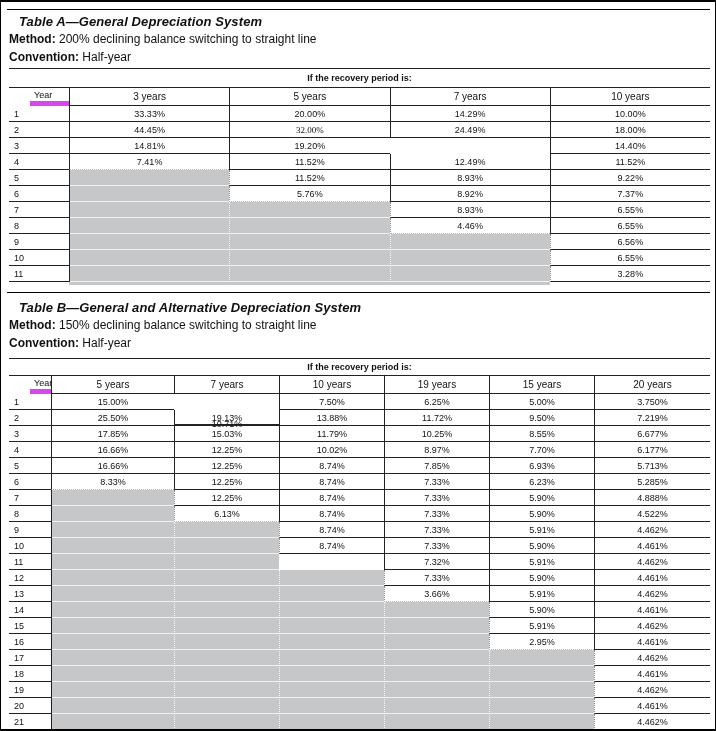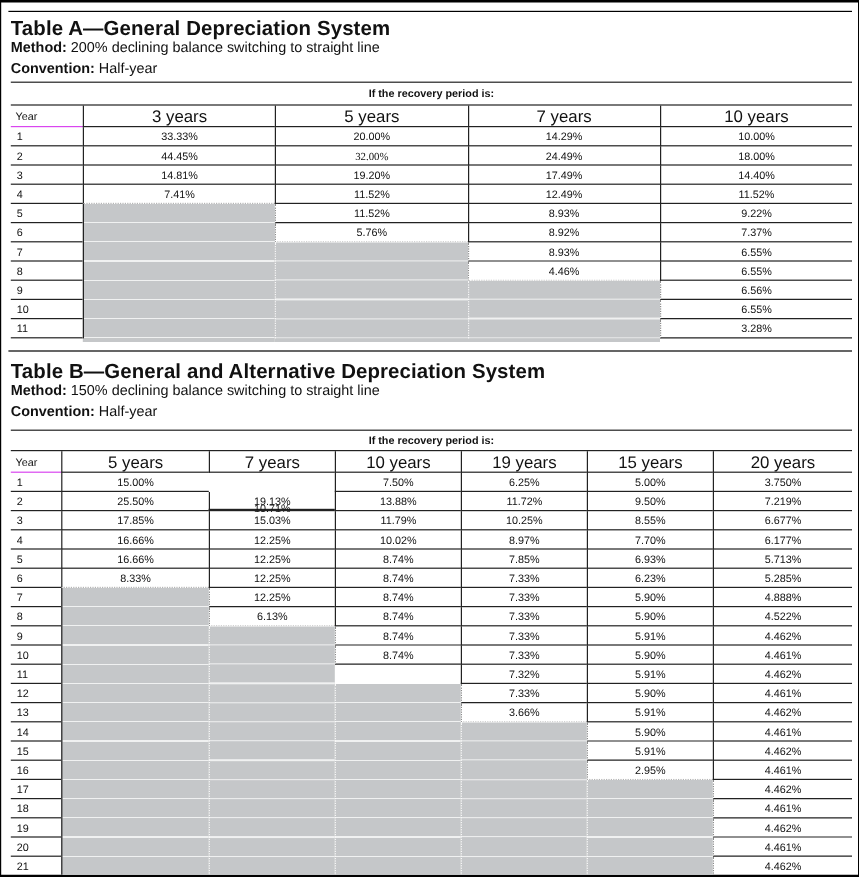--- a/index.html
+++ b/index.html
@@ -6,33 +6,33 @@
   .page {
     position:relative; width:716px; height:731px; background:#ffffff;
     box-sizing:border-box; border:1px solid #000;
     border-top-width:2px; border-bottom-width:2px;
     font-family:"Liberation Sans","DejaVu Sans",sans-serif; color:#111;
     overflow:hidden;
   }
   .rule { position:absolute; left:6px; right:5px; height:2px; background:#000; }
   .rule-top { top:7px; height:1px; }
   .rule-mid { top:290px; height:1px; }
-  .ttl { position:absolute; left:8px; margin:0; font-size:17px; font-weight:bold; letter-spacing:.1px; white-space:nowrap; }
+  .ttl { position:absolute; left:18px; margin:0; font-size:13px; font-weight:bold; letter-spacing:.1px; white-space:nowrap;font-style:italic; }
   .meta { position:absolute; left:8px; margin:0; font-size:12px; white-space:nowrap; }
   .meta b { font-weight:bold; }
 
   .tbl { position:absolute; left:8px; width:701px; display:grid; border-top:1px solid #222; }
   .tbl-bottom { border-bottom:2px solid #000; }
 
   .span-head { display:flex; align-items:center; justify-content:center;
     font-size:9px; font-weight:bold; border-bottom:1px solid #222; }
   .year-head { display:flex; align-items:center; padding-left:4px;
-    font-size:9px; border-bottom:1px solid #d946ef; }
+    font-size:9px; border-bottom:5px solid #d946ef;margin-left:21px; }
   .col-head { display:flex; align-items:center; justify-content:center;
-    font-size:14px; border-bottom:1px solid #222; border-left:1px solid #222; }
+    font-size:10px; border-bottom:1px solid #222; border-left:1px solid #222; }
   .ycell { display:flex; align-items:center; padding-left:5px;
     font-size:9px; border-bottom:1px solid #222; }
   .vcell { display:flex; align-items:center; justify-content:center;
     font-size:9px; border-bottom:1px solid #222; border-left:1px solid #222; }
   .vcell.dl { border-left:1px dotted #8a8a8a; }
   .vcell.db { border-bottom:1px dotted #b5b5b5; }
   .tbl-bottom .lastrow { border-bottom:none; }
 
   .gray {
     background-color:#c5c7c9;
@@ -68,21 +68,20 @@
       <div class="vcell" style="grid-area: 3 / 4;">14.29%</div>
       <div class="vcell" style="grid-area: 3 / 5;">10.00%</div>
       <div class="ycell" style="grid-area: 4 / 1;">2</div>
       <div class="vcell" style="grid-area: 4 / 2;">44.45%</div>
       <div class="vcell" style="grid-area: 4 / 3; font-family: Liberation Serif, serif;">32.00%</div>
       <div class="vcell" style="grid-area: 4 / 4;">24.49%</div>
       <div class="vcell" style="grid-area: 4 / 5;">18.00%</div>
       <div class="ycell" style="grid-area: 5 / 1;">3</div>
       <div class="vcell" style="grid-area: 5 / 2;">14.81%</div>
       <div class="vcell" style="grid-area: 5 / 3;">19.20%</div>
-      <div class="vcell" style="grid-area: 5 / 4;">17.49%</div>
       <div class="vcell" style="grid-area: 5 / 5;">14.40%</div>
       <div class="ycell" style="grid-area: 6 / 1;">4</div>
       <div class="vcell db" style="grid-area: 6 / 2;">7.41%</div>
       <div class="vcell" style="grid-area: 6 / 3;">11.52%</div>
       <div class="vcell" style="grid-area: 6 / 4;">12.49%</div>
       <div class="vcell" style="grid-area: 6 / 5;">11.52%</div>
       <div class="ycell" style="grid-area: 7 / 1;">5</div>
       <div class="vcell dl" style="grid-area: 7 / 3;">11.52%</div>
       <div class="vcell" style="grid-area: 7 / 4;">8.93%</div>
       <div class="vcell" style="grid-area: 7 / 5;">9.22%</div>

